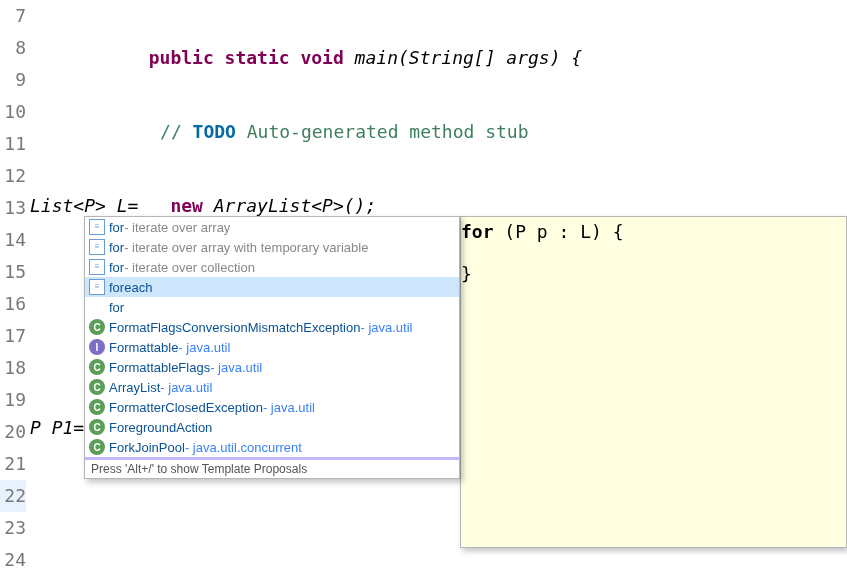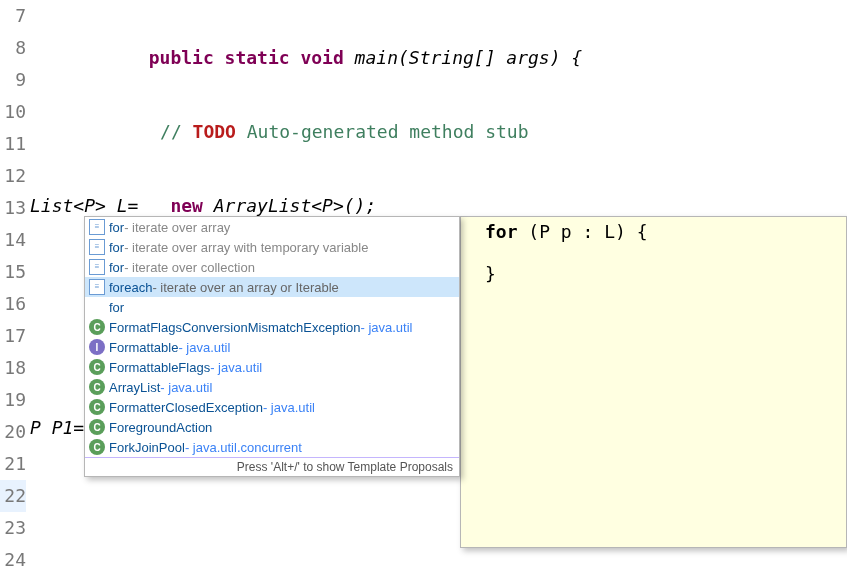--- a/index.html
+++ b/index.html
@@ -33,21 +33,21 @@
     flex: 1;
     font-family: Consolas, monospace;
     white-space: pre;
   }
   .code .line {
     height: 32px;
     line-height: 32px;
   }
   .kw-purple { color: #7f0055; font-weight: bold; margin-left: 32px; }
   .comment { color: #3f7f5f; }
-  .todo { color: #b91c1c; font-weight: bold; }
+  .todo { color: #0369a1; font-weight: bold; }
   .string { color: #2a00ff; }
   .plain { color: #000; font-style: italic; }
 
   
   .assist {
     position: absolute;
     left: 84px;
     top: 216px;
     width: 376px;
     background: #fff;
@@ -102,40 +102,40 @@
     background: #7c6fc5;
     color: #fff;
     font-weight: bold;
   }
   .assist-label { color: #0a5294; }
   .assist-item.selected .assist-label { color: #0a5294; }
   .assist-desc { color: #888; }
   .assist-item.selected .assist-desc { color: #666; }
   .assist-pkg { color: #3b82f6; }
   .assist-footer {
-    border-top: 1px solid #c4b5fd;
+    border-top: 3px solid #c4b5fd;
     padding: 2px 6px;
     font-size: 12px;
     color: #555;
-    text-align: right;
+    text-align: left;
   }
 
   
   .preview {
     position: absolute;
     left: 460px;
     top: 216px;
     width: 387px;
     height: 332px;
     background: #ffffe1;
     border: 1px solid #b6b6b6;
     box-shadow: 3px 3px 6px rgba(0,0,0,0.25);
     font-family: Consolas, monospace;
     font-size: 18px;
-    padding: 4px 24px;
+    padding: 4px 0;
     white-space: pre;
     color: #000;
   }
   .preview .kw { font-weight: bold; }
 
   
   .assist-list::-webkit-scrollbar { width: 16px; }
   .assist-list::-webkit-scrollbar-track { background: #f0f0f0; }
   .assist-list::-webkit-scrollbar-thumb { background: #c2c2c2; border: 1px solid #a9a9a9; }
 </style>
@@ -197,21 +197,20 @@
         <span class="assist-desc"> - iterate over array with temporary variable</span>
       </div>
       <div class="assist-item">
         <span class="assist-icon icon-template">≡</span>
         <span class="assist-label">for</span>
         <span class="assist-desc"> - iterate over collection</span>
       </div>
       <div class="assist-item selected">
         <span class="assist-icon icon-template">≡</span>
         <span class="assist-label">foreach</span>
-        <span class="assist-desc"> - iterate over an array or Iterable</span>
       </div>
       <div class="assist-item">
         <span class="assist-icon"></span>
         <span class="assist-label">for</span>
       </div>
       <div class="assist-item">
         <span class="assist-icon icon-class">C</span>
         <span class="assist-label">FormatFlagsConversionMismatchException</span>
         <span class="assist-pkg"> - java.util</span>
       </div>

